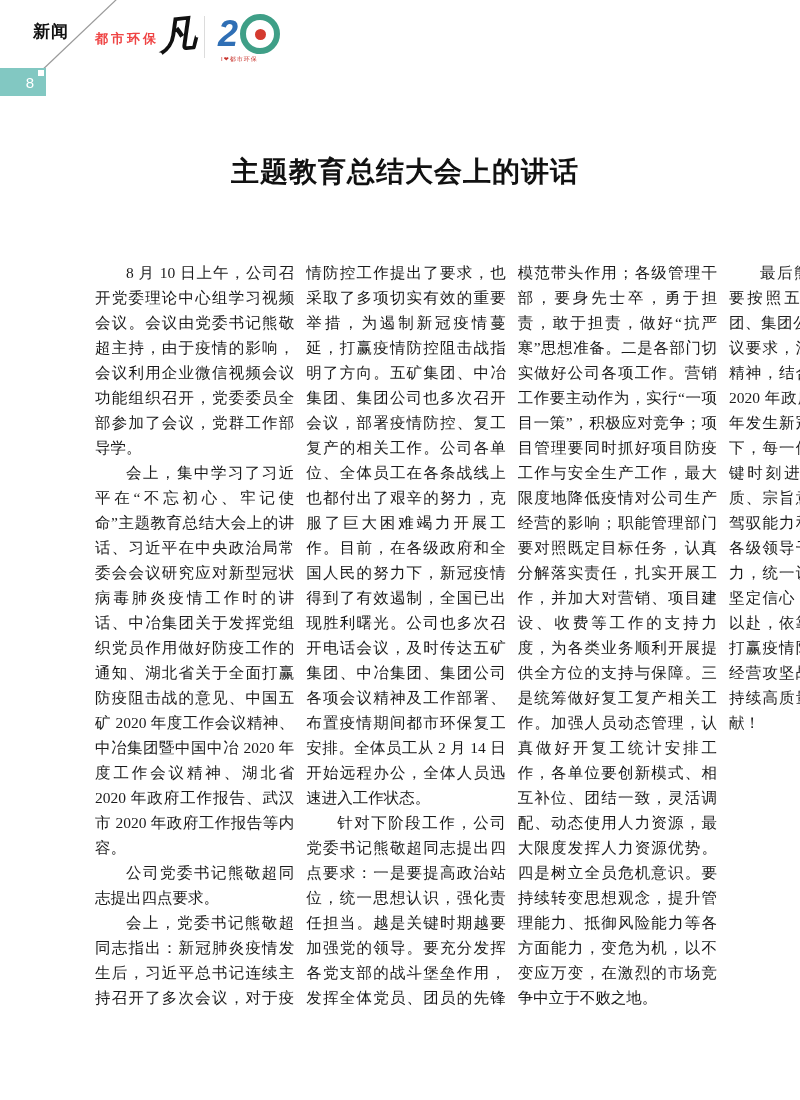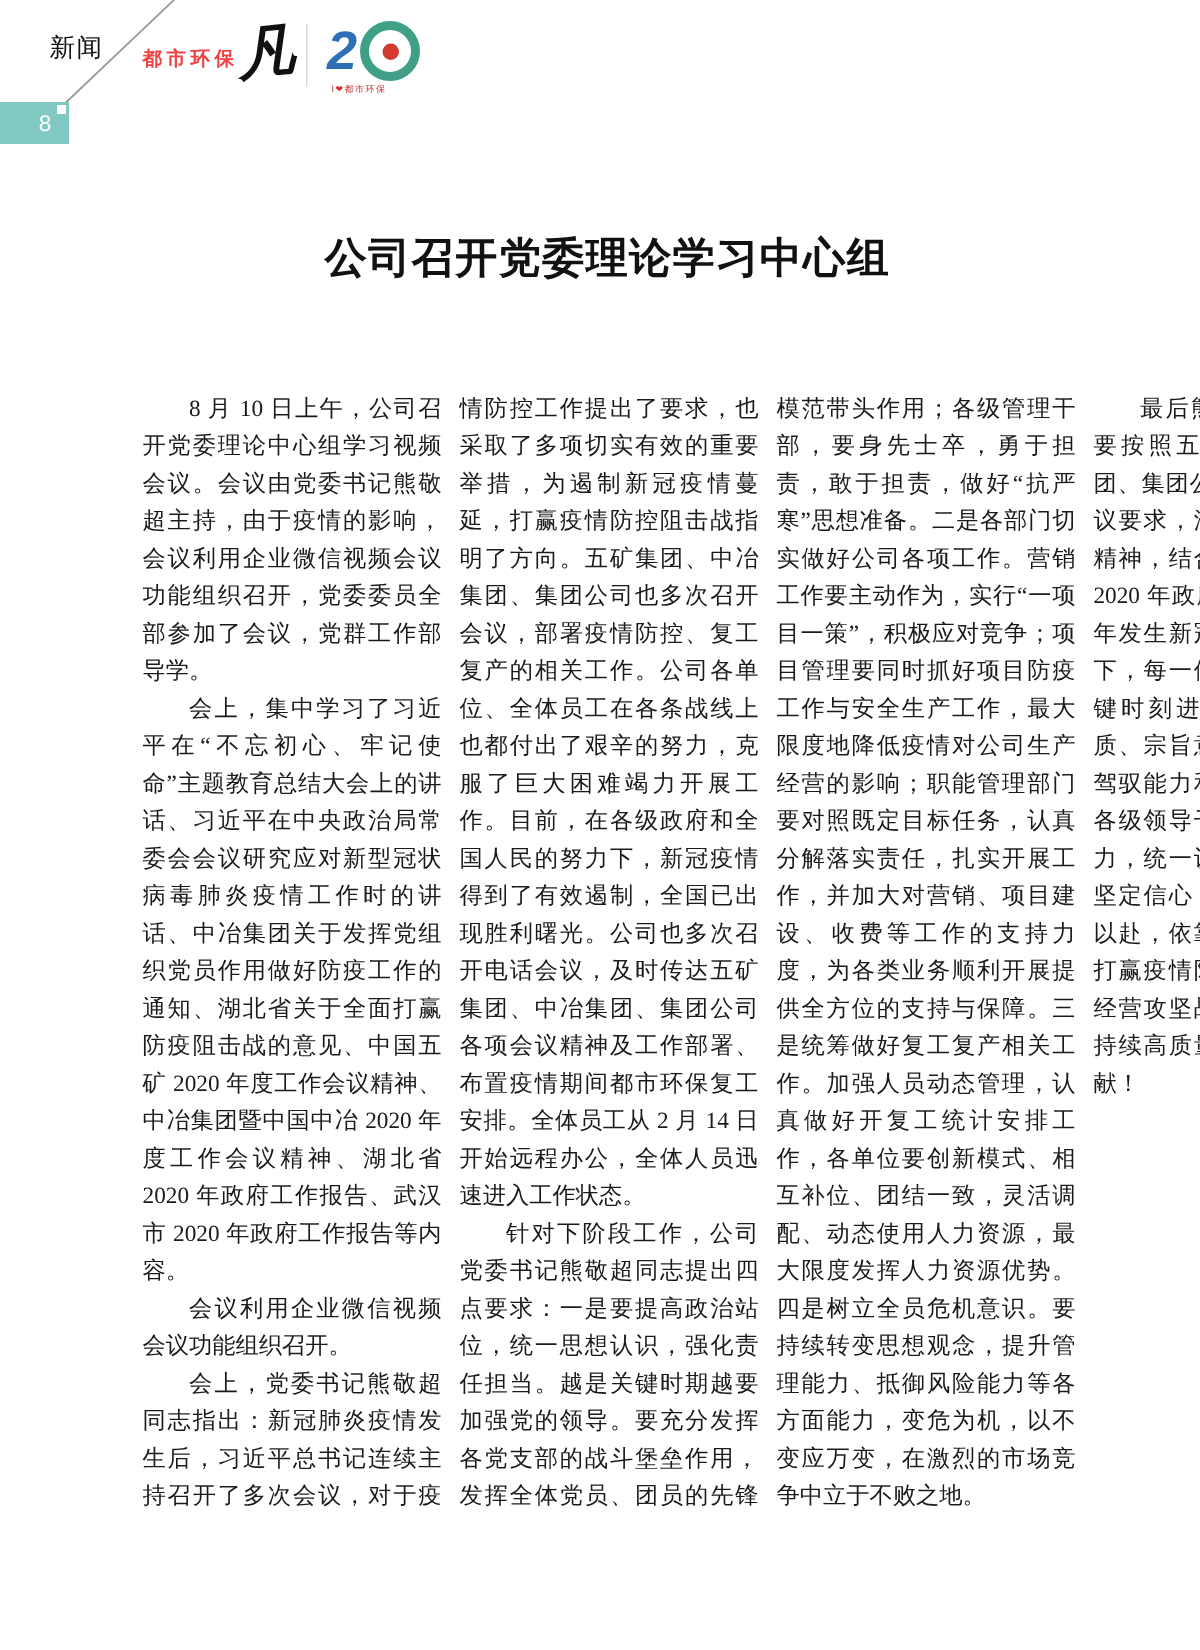--- a/index.html
+++ b/index.html
@@ -8,21 +8,21 @@
     background:#ffffff;
     position:relative;
     font-family:"Liberation Serif","DejaVu Serif",serif;
     color:#1c1c1c;
     overflow:hidden;
   }
   
   .hdr-news{
     position:absolute;left:33px;top:20px;
     font-family:"Liberation Sans","DejaVu Sans",sans-serif;
-    font-weight:400;font-size:17px;color:#111;letter-spacing:1px;
+    font-weight:700;font-size:17px;color:#111;letter-spacing:1px;
   }
   .hdr-diagonal{position:absolute;left:30px;top:0;width:95px;height:80px;}
   .page-tab{
     position:absolute;left:0;top:68px;width:46px;height:28px;
     display:flex;align-items:center;justify-content:center;
   }
   .page-tab .corner{
     position:absolute;right:2px;top:2px;width:6px;height:6px;background:#ffffff;
   }
   .page-tab .num{
@@ -110,24 +110,24 @@
 
 <div class="logo20">
   <span class="digit2" style="color: rgb(47, 111, 181);">2</span>
   <span class="ring" style="border: 6px solid rgb(63, 159, 135);">
     <span class="dot" style="background: rgb(212, 58, 47);"></span>
   </span>
 </div>
 <div class="logo-tagline" style="color: rgb(200, 50, 43);">I❤都市环保</div>
 
 <div class="title-block">
-  <div>公司召开党委理论学习中心组</div>
+  <div>主题教育总结大会上的讲话</div>
 </div>
 
 <div class="article-body">
   <p class="para">8 月 10 日上午，公司召开党委理论中心组学习视频会议。会议由党委书记熊敬超主持，由于疫情的影响，会议利用企业微信视频会议功能组织召开，党委委员全部参加了会议，党群工作部导学。</p>
     <p class="para">会上，集中学习了习近平在“不忘初心、牢记使命”主题教育总结大会上的讲话、习近平在中央政治局常委会会议研究应对新型冠状病毒肺炎疫情工作时的讲话、中冶集团关于发挥党组织党员作用做好防疫工作的通知、湖北省关于全面打赢防疫阻击战的意见、中国五矿 2020 年度工作会议精神、中冶集团暨中国中冶 2020 年度工作会议精神、湖北省 2020 年政府工作报告、武汉市 2020 年政府工作报告等内容。</p>
-    <p class="para">会议利用企业微信视频会议功能组织召开。</p>
+    <p class="para">公司党委书记熊敬超同志提出四点要求。</p>
     <p class="para">会上，党委书记熊敬超同志指出：新冠肺炎疫情发生后，习近平总书记连续主持召开了多次会议，对于疫情防控工作提出了要求，也采取了多项切实有效的重要举措，为遏制新冠疫情蔓延，打赢疫情防控阻击战指明了方向。五矿集团、中冶集团、集团公司也多次召开会议，部署疫情防控、复工复产的相关工作。公司各单位、全体员工在各条战线上也都付出了艰辛的努力，克服了巨大困难竭力开展工作。目前，在各级政府和全国人民的努力下，新冠疫情得到了有效遏制，全国已出现胜利曙光。公司也多次召开电话会议，及时传达五矿集团、中冶集团、集团公司各项会议精神及工作部署、布置疫情期间都市环保复工安排。全体员工从 2 月 14 日开始远程办公，全体人员迅速进入工作状态。</p>
     <p class="para">针对下阶段工作，公司党委书记熊敬超同志提出四点要求：一是要提高政治站位，统一思想认识，强化责任担当。越是关键时期越要加强党的领导。要充分发挥各党支部的战斗堡垒作用，发挥全体党员、团员的先锋模范带头作用；各级管理干部，要身先士卒，勇于担责，敢于担责，做好“抗严寒”思想准备。二是各部门切实做好公司各项工作。营销工作要主动作为，实行“一项目一策”，积极应对竞争；项目管理要同时抓好项目防疫工作与安全生产工作，最大限度地降低疫情对公司生产经营的影响；职能管理部门要对照既定目标任务，认真分解落实责任，扎实开展工作，并加大对营销、项目建设、收费等工作的支持力度，为各类业务顺利开展提供全方位的支持与保障。三是统筹做好复工复产相关工作。加强人员动态管理，认真做好开复工统计安排工作，各单位要创新模式、相互补位、团结一致，灵活调配、动态使用人力资源，最大限度发挥人力资源优势。四是树立全员危机意识。要持续转变思想观念，提升管理能力、抵御风险能力等各方面能力，变危为机，以不变应万变，在激烈的市场竞争中立于不败之地。</p>
     <p class="para">最后熊敬超书记强调，要按照五矿集团、中冶集团、集团公司 2020 年工作会议要求，深入学习贯彻会议精神，结合湖北省、武汉市 2020 年政府工作报告，在今年发生新冠肺炎疫情的情况下，每一位党委委员要在关键时刻进一步增强政治素质、宗旨意识、全局观念、驾驭能力和担当精神，带领各级领导干部，保持战略定力，统一认识，主动作为，坚定信心，共克时艰，全力以赴，依靠广大员工，坚决打赢疫情防控阻击战和生产经营攻坚战，为实现公司可持续高质量发展做出新的贡献！</p>
     <p class="signature">党群工作部</p>
 </div>
 
 </body></html>

